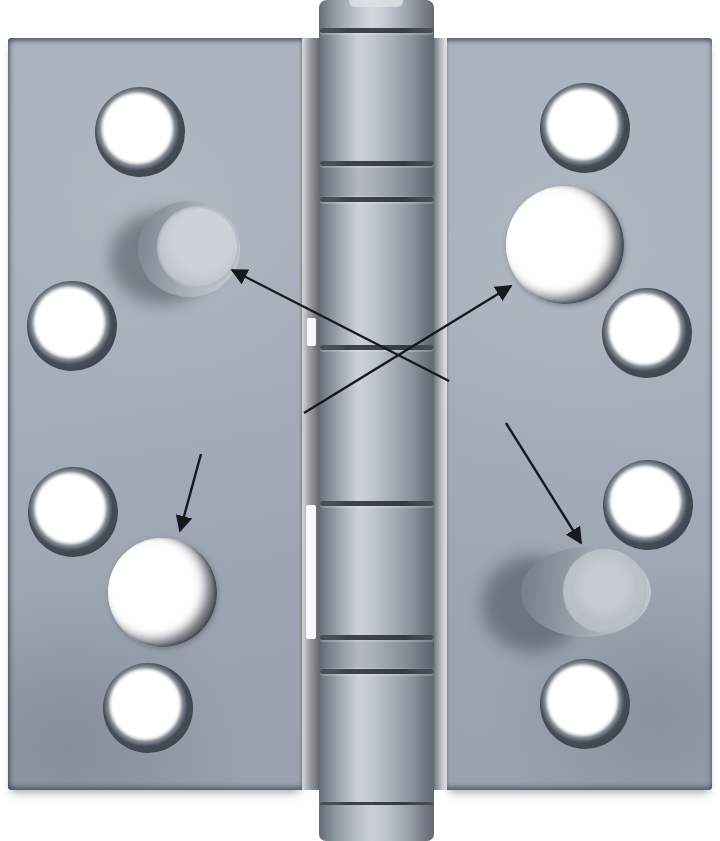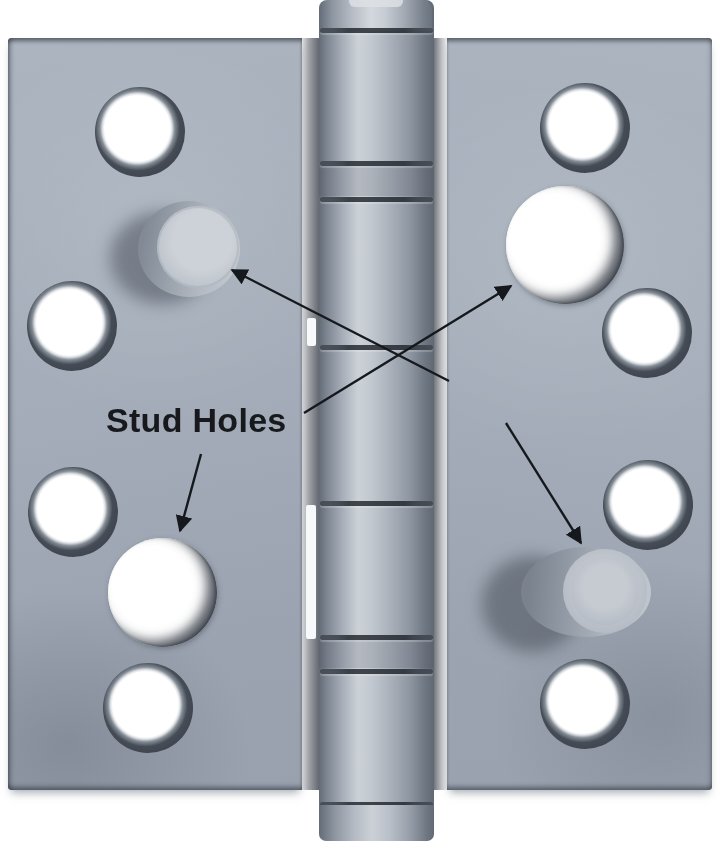--- a/index.html
+++ b/index.html
@@ -185,15 +185,14 @@
       <marker id="ah" viewBox="0 0 10 10" refX="9" refY="5" markerWidth="7" markerHeight="7" orient="auto-start-reverse">
         <path d="M0,0 L10,5 L0,10 z" fill="#15181d"></path>
       </marker>
     </defs>
     <line class="arrow-line" x1="304" y1="413" x2="511" y2="286" marker-end="url(#ah)"></line>
     <line class="arrow-line" x1="201" y1="454" x2="180" y2="531" marker-end="url(#ah)"></line>
     <line class="arrow-line" x1="449" y1="381" x2="232" y2="270" marker-end="url(#ah)"></line>
     <line class="arrow-line" x1="506" y1="423" x2="581" y2="543" marker-end="url(#ah)"></line>
   </svg>
 
-  <div class="label label-stud-holes">Stud Holes</div>
 
 </div>
 
 </body></html>

